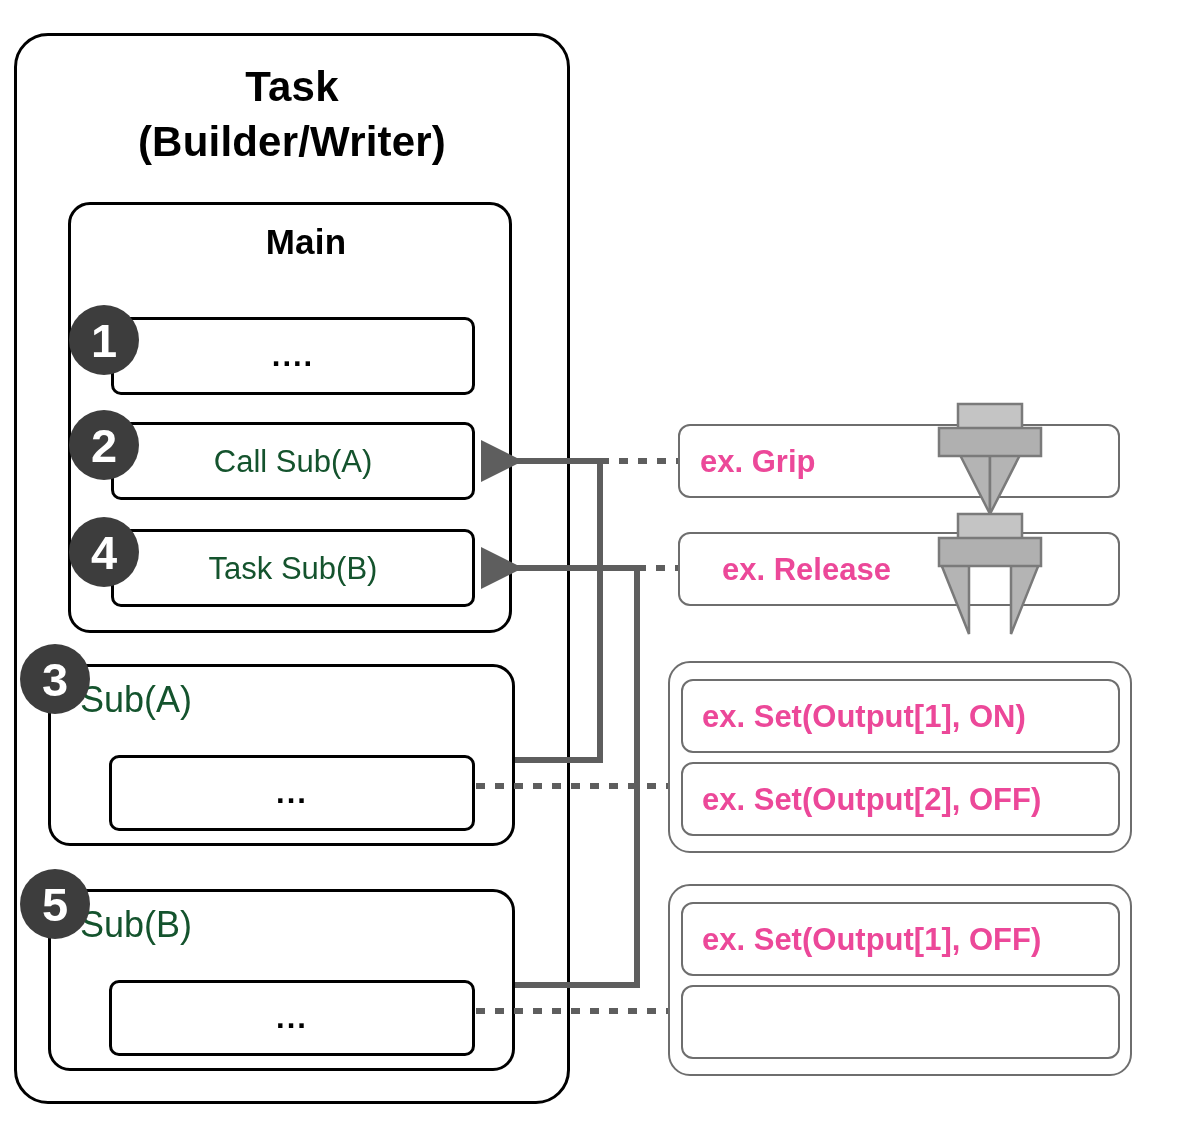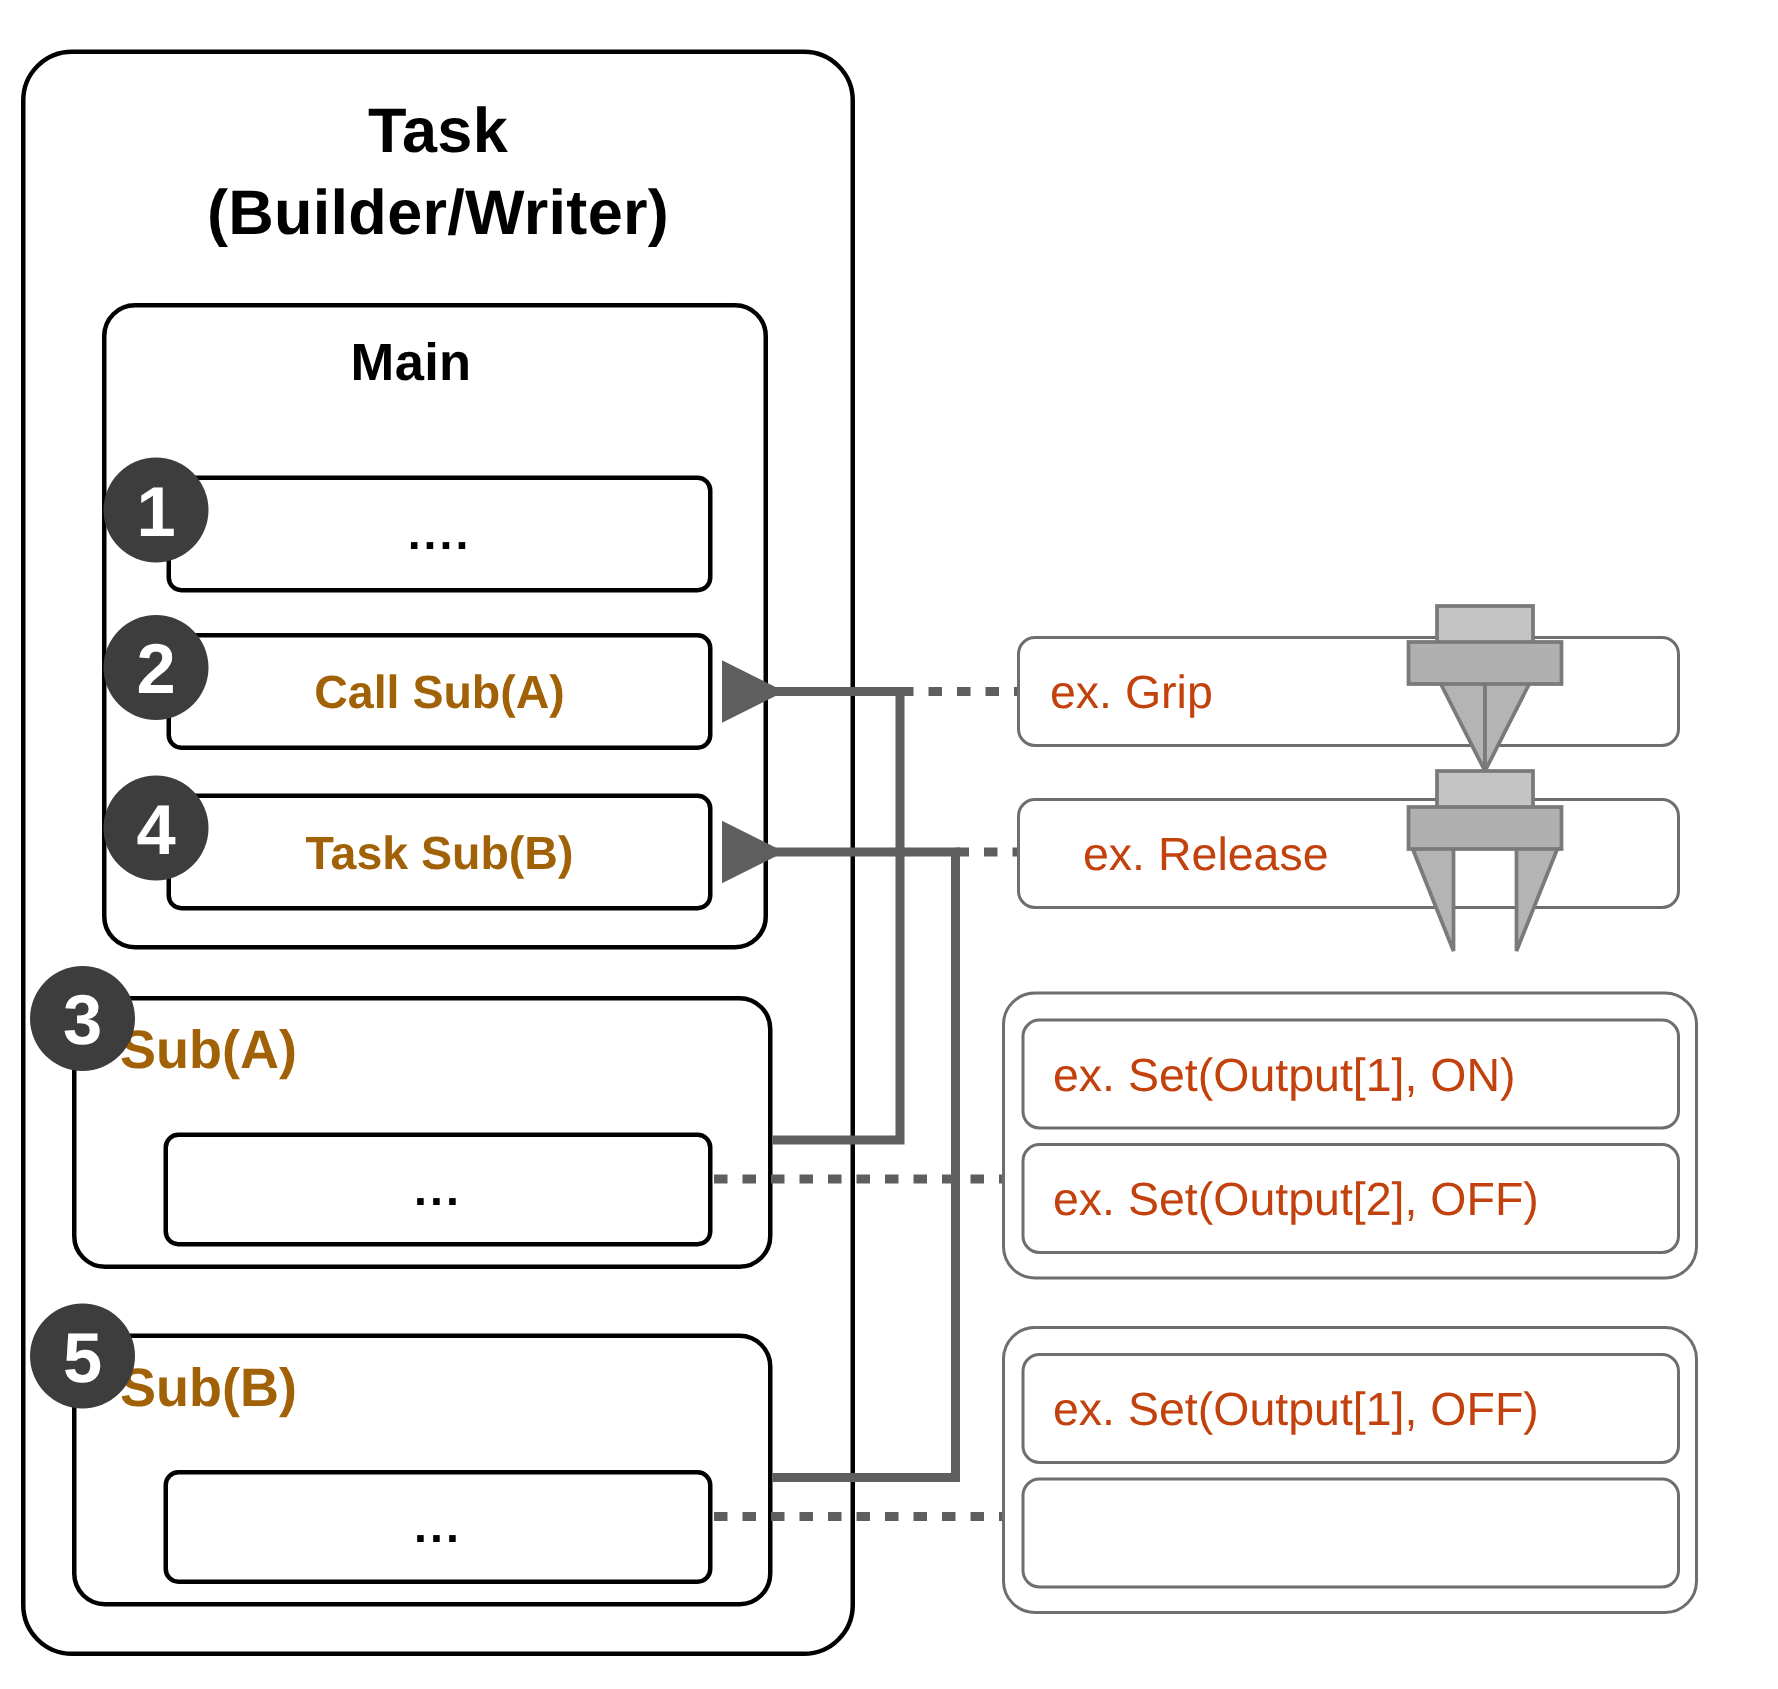--- a/index.html
+++ b/index.html
@@ -44,28 +44,28 @@
   
   .title-black {
     position: absolute;
     color: #000000;
     font-weight: bold;
     text-align: center;
     letter-spacing: 0.2px;
   }
   .label-black {
     position: absolute;
-    color: #a16207;
-    font-weight: bold;
+    color: #14532d;
+    font-weight: normal;
     white-space: nowrap;
   }
   .label-gray {
     position: absolute;
-    color: #c2410c;
-    font-weight: normal;
+    color: #ec4899;
+    font-weight: bold;
     white-space: nowrap;
   }
   .dots {
     position: absolute;
     color: #000000;
     font-weight: bold;
     text-align: center;
     letter-spacing: 2px;
   }
 
@@ -97,21 +97,21 @@
 
 <div id="canvas">
 
   <div class="box box-black r-lg" style="left:14px; top:33px; width:556px; height:1071px;"></div>
 
   <div class="title-black" style="left:14px; top:118px; width:556px; font-size:42px;">(Builder/Writer)</div>
   <div class="title-black" style="left:14px; top:63px; width:556px; font-size:42px;">Task</div>
 
   <div class="box box-black r-md" style="left:68px; top:202px; width:444px; height:431px;"></div>
 
-  <div class="title-black" style="left:52px; top:222px; width:444px; font-size:35px;">Main</div>
+  <div class="title-black" style="left:84px; top:222px; width:444px; font-size:35px;">Main</div>
 
   <div class="box box-black r-xs" style="left:111px; top:317px; width:364px; height:78px;"></div>
   <div class="dots" style="left:111px; top:338px; width:364px; font-size:31px;">....</div>
   <div class="badge" style="left:69px; top:305px;">1</div>
 
   <div class="box box-black r-xs" style="left:111px; top:422px; width:364px; height:78px;"></div>
   <div class="label-black" style="left:111px; top:444px; width:364px; font-size:31px; text-align:center;">Call Sub(A)</div>
   <div class="badge" style="left:69px; top:410px;">2</div>
 
   <div class="box box-black r-xs" style="left:111px; top:529px; width:364px; height:78px;"></div>

